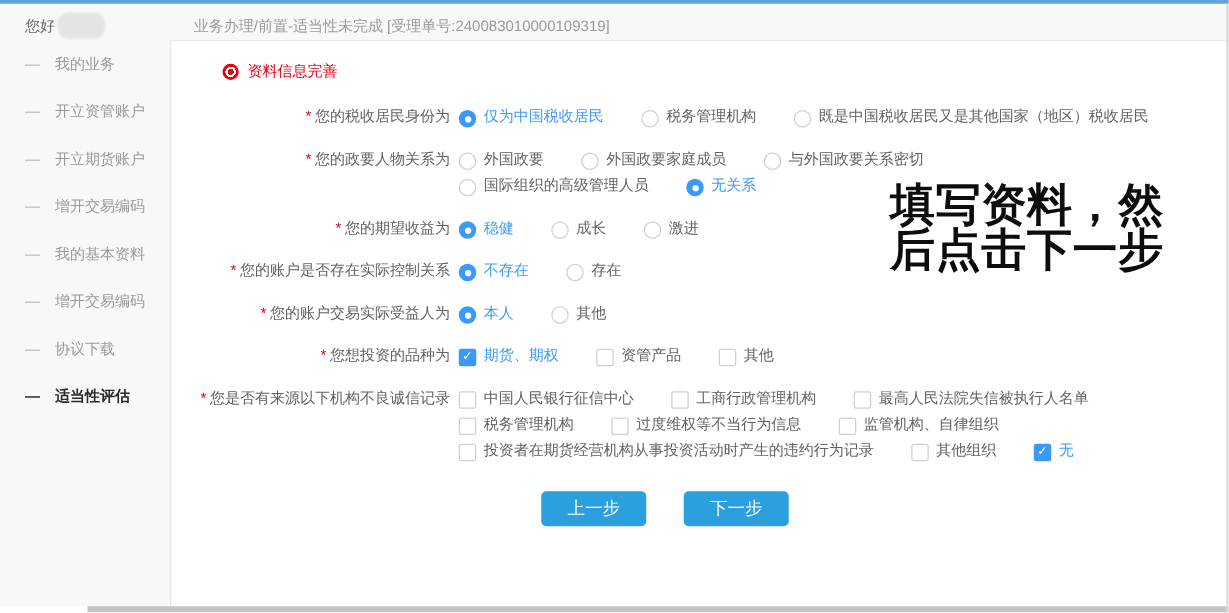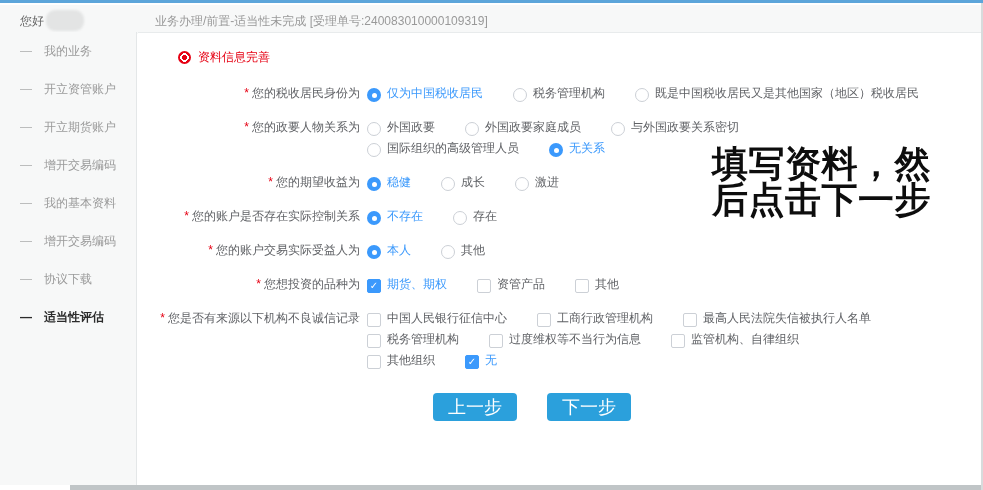--- a/index.html
+++ b/index.html
@@ -49,21 +49,21 @@
   .opt{display:inline-flex;align-items:flex-end;margin-right:30px;font-size:12px;color:#606266;cursor:pointer;white-space:nowrap;}
   .opt.sel .opt-text{color:var(--accent);}
   .radio{width:14px;height:14px;border:1px solid #ccd0d6;border-radius:50%;background:#fff;display:inline-block;flex:none;margin-right:6px;position:relative;}
   .radio.on{border:none;background:var(--accent);}
   .radio.on::after{content:'';position:absolute;left:4.5px;top:4.5px;width:5px;height:5px;border-radius:50%;background:#fff;}
   .checkbox{width:14px;height:14px;border:1px solid #ccd0d6;border-radius:2px;background:#fff;display:inline-flex;align-items:center;justify-content:center;flex:none;margin-right:6px;font-size:10px;line-height:1;color:#fff;}
   .checkbox.on{background:var(--accent);border-color:var(--accent);}
   .btn-row{display:flex;margin-left:295px;margin-top:22px;}
   .btn{
     width:84px;height:28px;background:var(--btn);color:#fff;border:none;border-radius:4px;
-    font-size:18px;cursor:pointer;font-family:inherit;
+    font-size:14px;cursor:pointer;font-family:inherit;
   }
   .btn + .btn{margin-left:30px;}
   .annotation{
     position:absolute;left:712px;top:146px;width:244px;
     font-family:"Liberation Serif","DejaVu Serif",serif;
     font-weight:bold;font-size:36px;line-height:36px;color:#0d0d0d;letter-spacing:0.5px;
   }
   .bottombar{position:absolute;left:70px;right:0;bottom:0;height:5px;background:#c0c5c7;}
   .right-edge{position:absolute;top:3px;right:0;bottom:0;width:2px;background:#d8dbdc;}
 </style>
@@ -263,20 +263,24 @@
                 <span class="opt-text">过度维权等不当行为信息</span>
               </label>
               <label class="opt">
                 <span class="checkbox"></span>
                 <span class="opt-text">监管机构、自律组织</span>
               </label>
             </div>
             <div class="opt-line">
               <label class="opt">
                 <span class="checkbox"></span>
+                <span class="opt-text">投资者在期货经营机构从事投资活动时产生的违约行为记录</span>
+              </label>
+              <label class="opt">
+                <span class="checkbox"></span>
                 <span class="opt-text">其他组织</span>
               </label>
               <label class="opt sel">
                 <span class="checkbox on">✓</span>
                 <span class="opt-text">无</span>
               </label>
             </div>
           </div>
         </div>
       </div>

